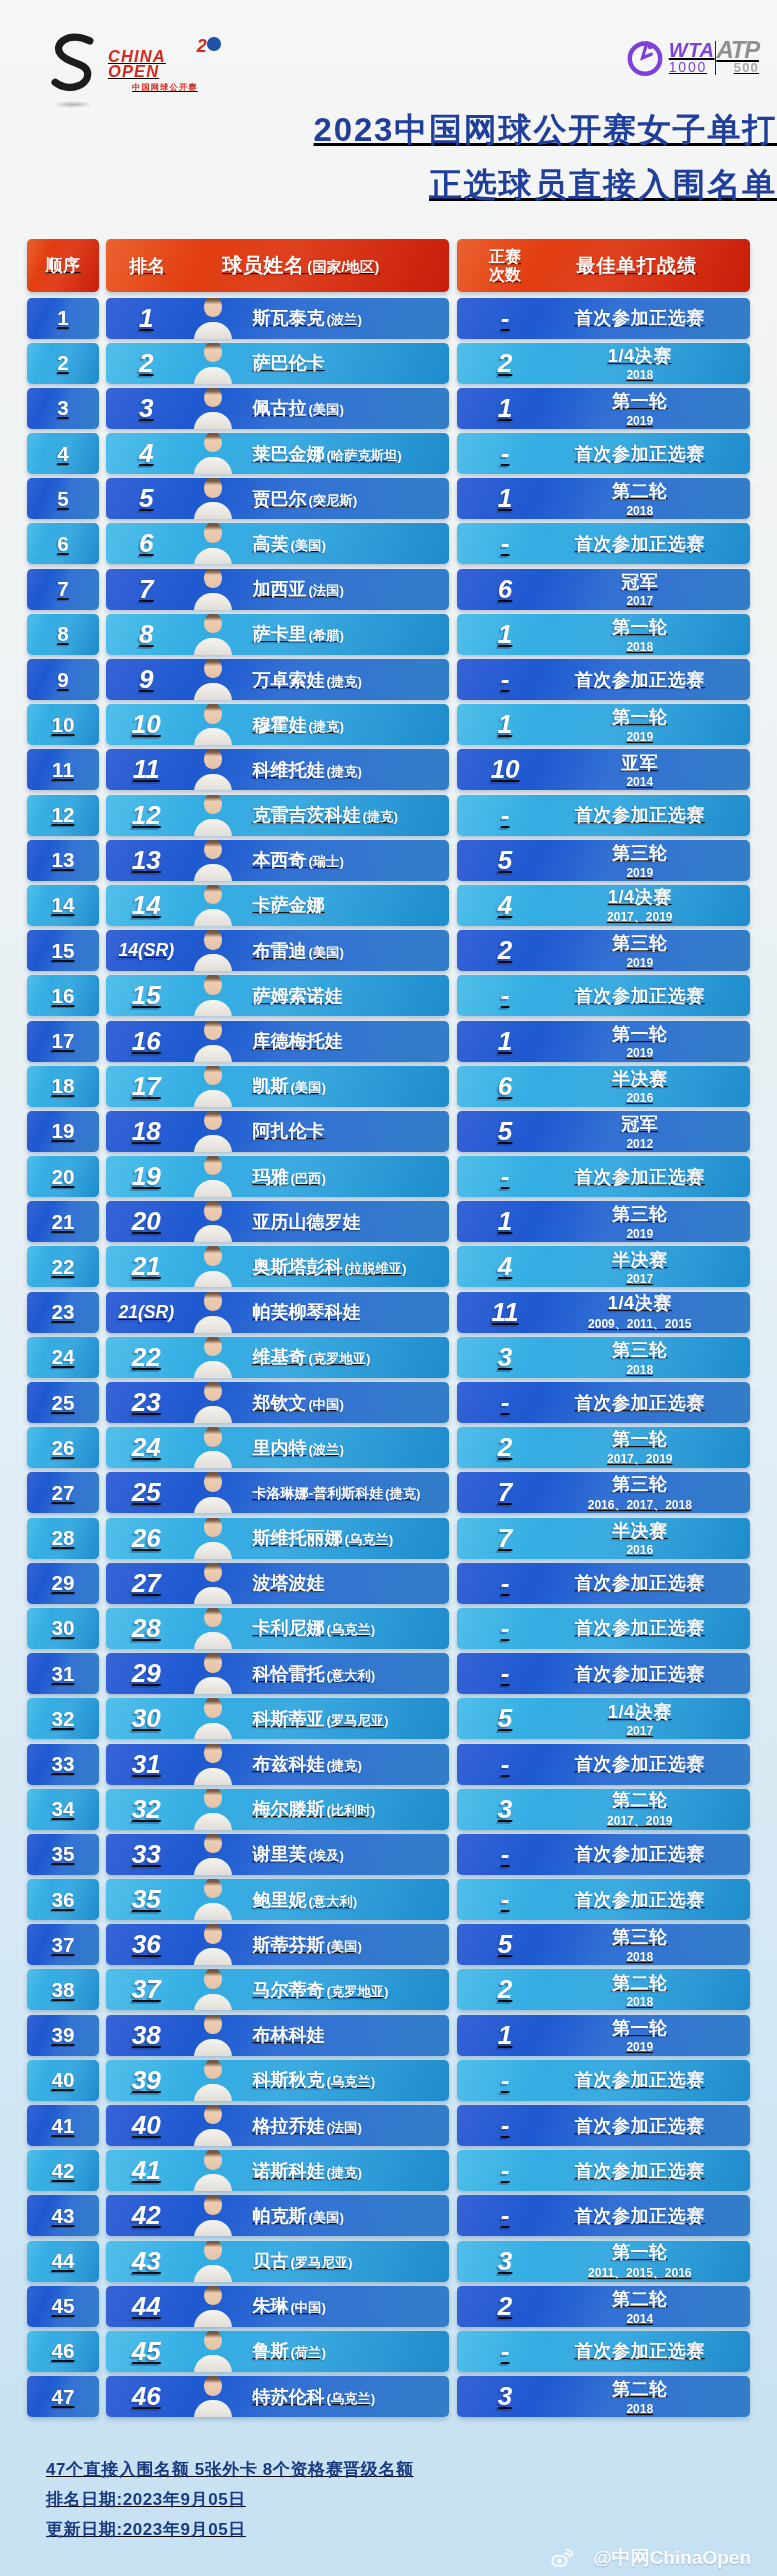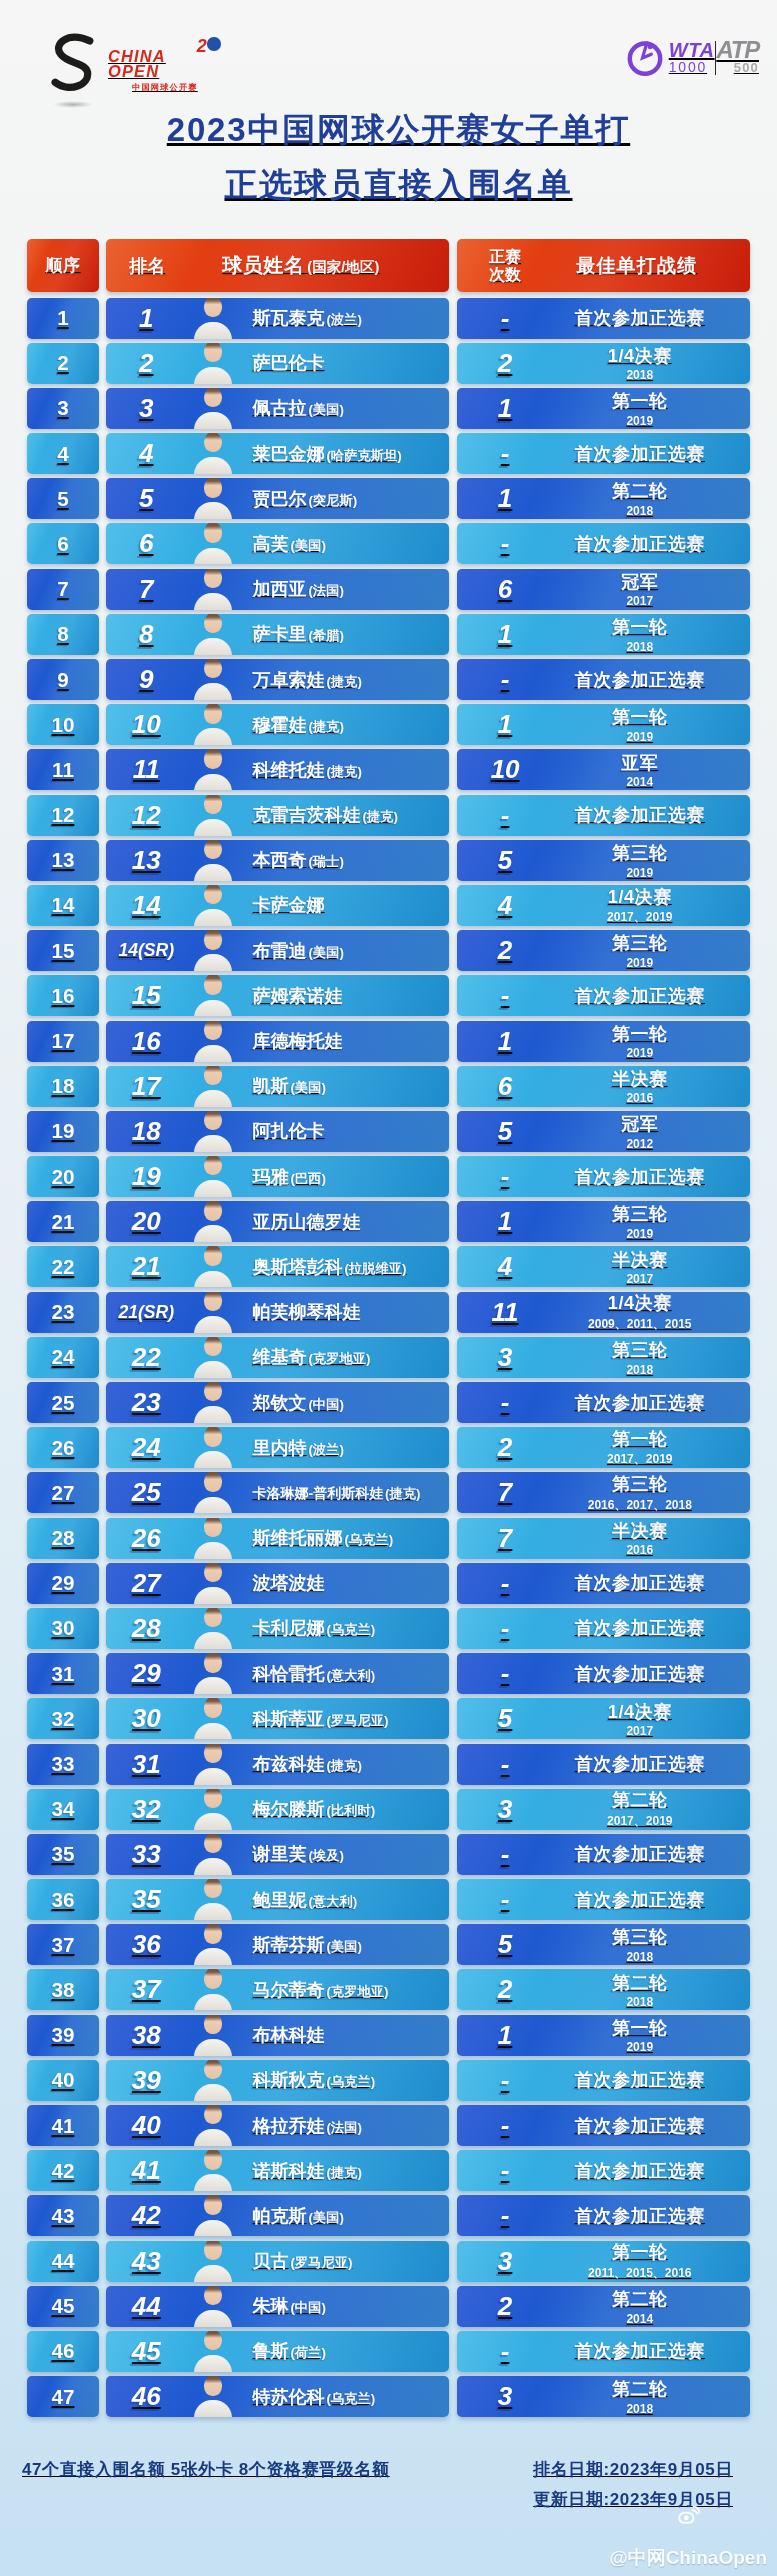--- a/index.html
+++ b/index.html
@@ -31,21 +31,21 @@
   .tour-logos{display:flex;align-items:center;margin-top:7.3px;}
   .wta{display:flex;align-items:center;gap:4.9px;}
   .wta-mark{width:38px;height:38px;}
   .wta-text .wta-word{color:var(--wta-purple);font-weight:bold;font-style:italic;font-size:20px;line-height:18px;letter-spacing:0.6px;}
   .wta-text .wta-tier{color:var(--wta-purple);font-size:14px;line-height:16.4px;letter-spacing:1.8px;font-weight:normal;}
   .logo-divider{width:1.8px;height:34px;background:#2a2a2e;}
   .atp{text-align:right;margin-top:-2.4px;}
   .atp-word{color:var(--atp-gray);font-weight:bold;font-style:italic;font-size:24px;line-height:22px;letter-spacing:-1.2px;}
   .atp-tier{color:#a8a8ac;font-size:13px;line-height:14.6px;letter-spacing:1.2px;font-weight:bold;}
   
-  .title{margin-top:22px;text-align:center;color:var(--title-navy);font-weight:bold;margin-left:20px;}
+  .title{margin-top:22px;text-align:right;color:var(--title-navy);font-weight:bold;margin-left:20px;}
   .title .t-line{font-size:33px;line-height:55px;letter-spacing:1.8px;}
   
   .table{margin:27px 27px 0 27px;}
   .row{display:flex;gap:7.3px;margin-bottom:4.2px;}
   .cell{border-radius:4.9px;position:relative;box-shadow:0 3px 4.2px rgba(45,85,135,.28);overflow:hidden;}
   .cell::after{content:"";position:absolute;inset:0;pointer-events:none;border-radius:inherit;
     background:linear-gradient(115deg,rgba(255,255,255,.12) 0%,rgba(255,255,255,0) 28%,rgba(255,255,255,.07) 52%,rgba(0,0,0,.06) 100%);}
   .c-order{width:72px;display:flex;align-items:center;justify-content:center;}
   .c-main{width:343px;display:flex;align-items:center;}
   .c-result{flex:1;display:flex;align-items:center;}
@@ -76,23 +76,23 @@
     background:linear-gradient(180deg,#f6f4f0,#dfdcd6);}
   .pname{margin-left:13.3px;color:#fff;font-weight:bold;font-size:18px;text-shadow:-1.2px 1.2px 1.2px rgba(10,35,95,.4);white-space:nowrap;}
   .pname .country{font-size:13.3px;margin-left:1.8px;font-weight:bold;}
   .pname .nm.long{font-size:14px;}
   .count{width:97px;text-align:center;color:#fff;font-weight:bold;font-style:italic;font-size:26px;
     text-shadow:-1.8px 1.8px 1.2px rgba(10,35,95,.4);flex:none;}
   .res{flex:1;text-align:center;padding-right:24px;color:#fff;}
   .res-main{font-weight:bold;font-size:18px;text-shadow:-1.2px 1.2px 1.2px rgba(10,35,95,.4);letter-spacing:0.6px;}
   .res-years{font-weight:bold;font-size:12px;margin-top:0.6px;text-shadow:-0.6px 0.6px 0.6px rgba(10,35,95,.35);}
   
-  .footer{display:flex;justify-content:space-between;margin:38px 44px 0 22px;color:var(--footer-navy);font-weight:bold;}
+  .footer{display:flex;justify-content:space-between;margin:38px 44px 0 46px;color:var(--footer-navy);font-weight:bold;flex-direction:column;}
   .footer .f-line{font-size:17px;line-height:30px;letter-spacing:0.6px;}
-  .watermark{position:absolute;right:10px;bottom:4.9px;display:flex;align-items:center;gap:20px;color:#fff;opacity:.92;flex-direction:column;}
+  .watermark{position:absolute;right:26px;bottom:4.9px;display:flex;align-items:center;gap:20px;color:#fff;opacity:.92;}
   .watermark .wm-text{font-size:19px;font-weight:bold;text-shadow:0 0.6px 1.2px rgba(60,110,150,.4);}
 </style>
 </head>
 <body>
 
 <div class="page">
 
   <div class="topbar">
     <div class="co-logo">
       <div class="co-swirl">

